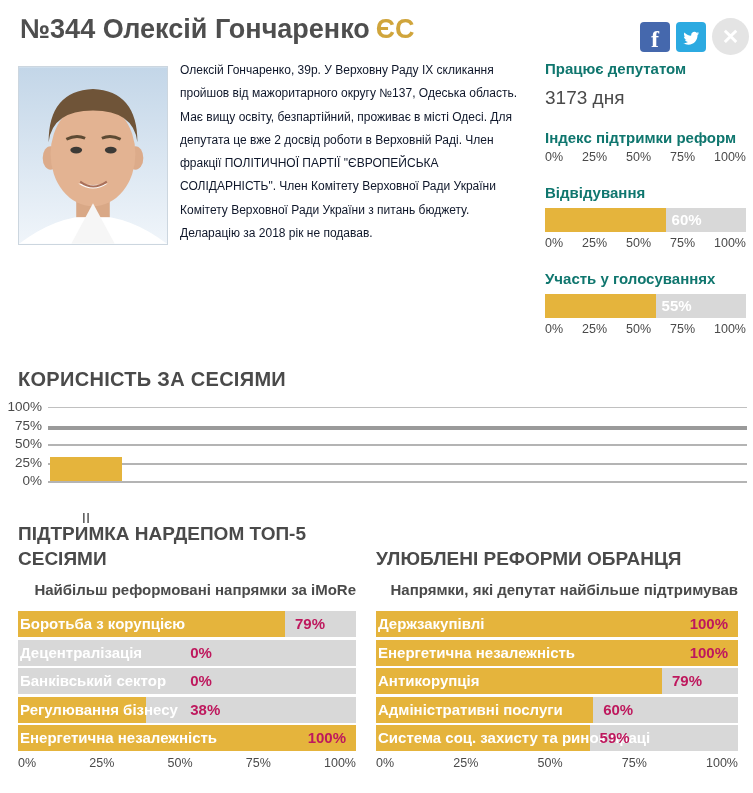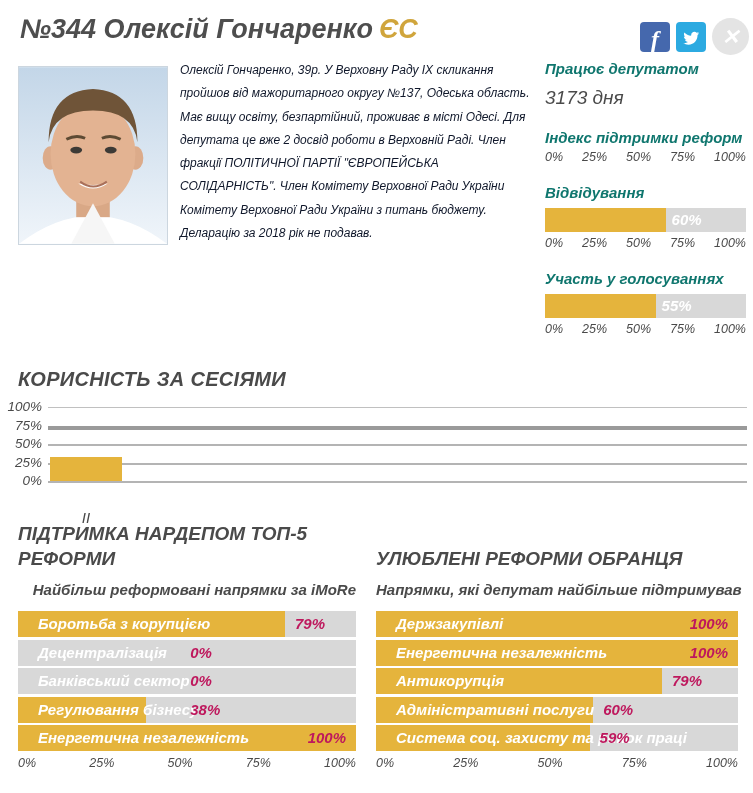--- a/index.html
+++ b/index.html
@@ -1,17 +1,17 @@
 <!DOCTYPE html>
 <html style="--accent: #e5b43c; --track: #d8d8d8; --party: #d0a53c; --facebook: #4568ad; --twitter: #2caae1; --close: #e4e4e4; --text: #4a4a4a;"><head>
 <meta charset="utf-8">
 <style>
   html,body{margin:0;padding:0;background:#fff;}
   .page{position:relative;width:753px;height:774px;background:#fff;overflow:hidden;
-        font-family:"Liberation Sans",sans-serif;color:#4a4a4a;font-style:italic;}
+        font-family:"Liberation Sans",sans-serif;color:#4a4a4a;}
 
   
   .title{position:absolute;left:20px;top:14px;font-size:27px;font-weight:bold;color:#4e4e4e;white-space:nowrap;}
   .title .party{color:var(--party,#d0a53c);margin-left:6px;}
   .soc{position:absolute;top:22px;width:30px;height:30px;border-radius:4px;display:flex;align-items:flex-end;justify-content:center;cursor:pointer;}
   .soc.fb{left:640px;background:var(--facebook,#4568ad);}
   .soc.tw{left:676px;background:var(--twitter,#2caae1);align-items:center;}
   .fb-f{color:#fff;font-weight:bold;font-size:24px;line-height:26px;font-family:"Liberation Serif",serif;}
   .closebtn{position:absolute;left:712px;top:18px;width:37px;height:37px;border-radius:50%;
             background:var(--close,#e4e4e4);display:flex;align-items:center;justify-content:center;cursor:pointer;}
@@ -44,21 +44,21 @@
   
   .col{position:absolute;top:521px;}
   .col.left{left:18px;width:338px;}
   .col.right{left:376px;width:362px;}
   .col-title{font-size:19px;font-weight:bold;line-height:25px;color:#4a4a4a;}
   .col.right .col-title{margin-top:25px;}
   .col-sub{position:absolute;top:60px;left:0;right:0;font-size:15px;font-weight:bold;color:#4a4a4a;white-space:nowrap;text-align:right;}
   .rows{position:absolute;top:90px;left:0;right:0;}
   .hrow{position:relative;height:26px;background:var(--track,#d8d8d8);margin-bottom:2.5px;}
   .hfill{position:absolute;left:0;top:0;bottom:0;background:var(--accent,#e5b43c);}
-  .hname{position:relative;z-index:1;display:block;padding-left:20px;line-height:26px;
+  .hname{position:relative;z-index:1;display:block;padding-left:2px;line-height:26px;
          color:#fff;font-weight:bold;font-size:15px;white-space:nowrap;overflow:hidden;}
   .hval{position:absolute;top:0;line-height:26px;color:#be185d;font-weight:bold;font-size:15px;z-index:2;white-space:nowrap;}
   .col .axis{position:absolute;top:235px;left:0;right:0;margin-top:0;}
 </style>
 </head>
 <body>
 
 <div class="page">
 
   <div class="title">
@@ -161,21 +161,21 @@
       <div class="gtick" style="top: 55.5px;">25%</div>
       <div class="gline" style="top: 82px;"></div>
       <div class="gtick" style="top: 74px;">0%</div>
       <div class="sbar" style="left: 50px; width: 72px; top: 57.58px; height: 24.42px;"></div>
       <div class="sbar-label" style="left: 50px; width: 72px; top: 88px; margin-top: 22px;">II</div>
     </div>
 
   <div class="col left">
     <div class="col-title">
       <div>ПІДТРИМКА НАРДЕПОМ ТОП-5</div>
-      <div>РЕФОРМИ</div>
+      <div>СЕСІЯМИ</div>
     </div>
     <div class="col-sub">Найбільш реформовані напрямки за iMoRe</div>
     <div class="rows" id="top5-rows">
         <div class="hrow">
           <div class="hfill" style="width: 79%;"></div>
           <span class="hname">Боротьба з корупцією</span>
           <span class="hval" style="left: calc(79% + 10px);">79%</span>
         </div>
         <div class="hrow">
           <div class="hfill" style="width: 0%;"></div>

